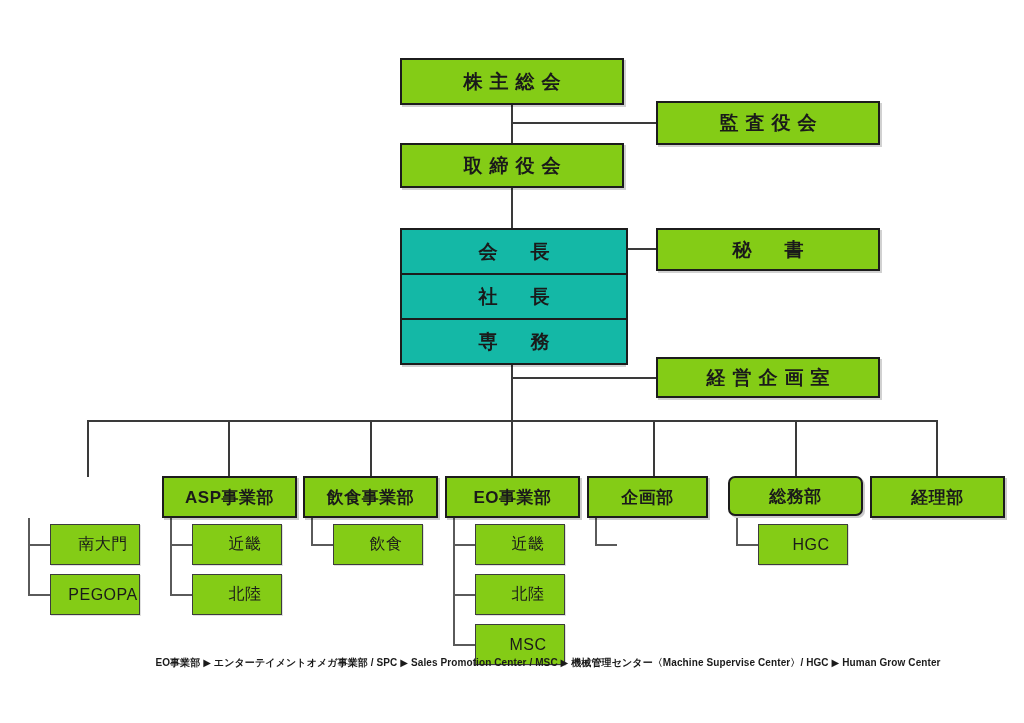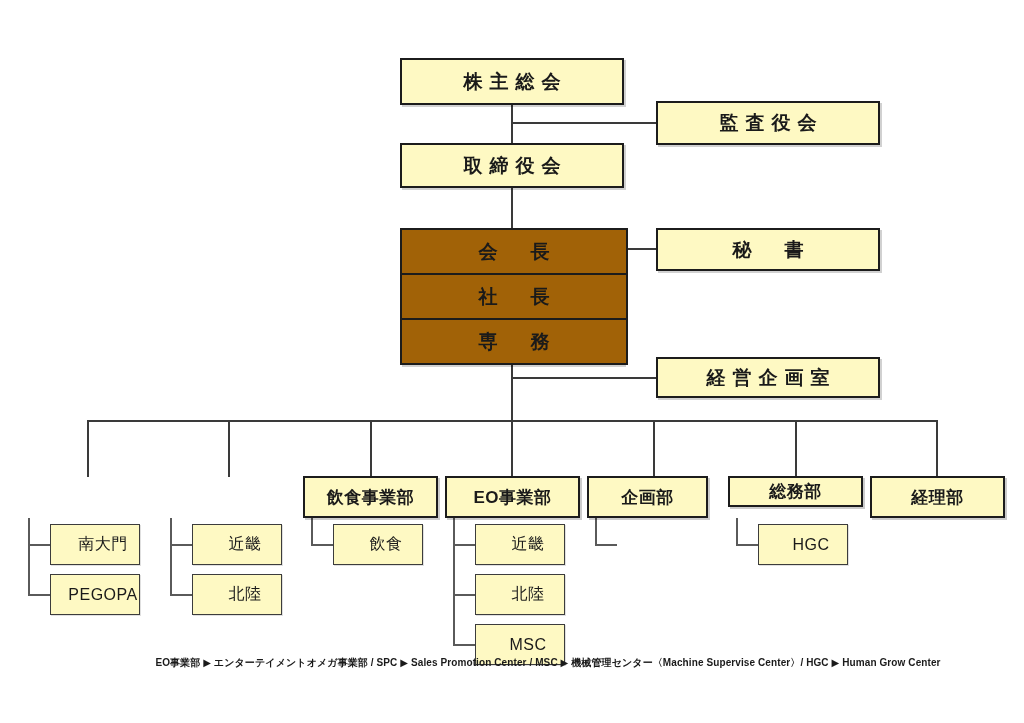--- a/index.html
+++ b/index.html
@@ -27,21 +27,21 @@
   .line-v { width: 2px; }
   .line-h { height: 2px; }
   .line-thin { background: #5a5a5a; }
   .line-thin.line-v { width: 2px; }
   .line-thin.line-h { height: 2px; }
 
   
   .box {
     position: absolute;
     box-sizing: border-box;
-    background: #fef9c3;
+    background: #84cc16;
     display: flex;
     align-items: center;
     justify-content: center;
     text-align: center;
     white-space: nowrap;
   }
 
   
   .box-gov {
     border: 2px solid #1c1c1c;
@@ -51,21 +51,21 @@
     letter-spacing: 7px;
     text-indent: 7px;
   }
   
   .box-exec {
     border: 2px solid #1c1c1c;
     font-size: 19px;
     font-weight: bold;
     letter-spacing: 7px;
     text-indent: 7px;
-    background: #a16207;
+    background: #14b8a6;
   }
   .exec-stack {
     position: absolute;
     box-shadow: 2px 2px 0 rgba(0,0,0,0.18);
   }
   .exec-stack .box-exec { position: relative; width: 100%; }
   .exec-stack .box-exec + .box-exec { border-top: none; }
 
   
   .box-dept {
@@ -171,30 +171,33 @@
   </div>
 
   <div class="box box-gov" style="left:656px; top:228px; width:224px; height:43px;">
     <span>秘　書</span>
   </div>
 
   <div class="box box-gov" style="left:656px; top:357px; width:224px; height:41px;">
     <span>経営企画室</span>
   </div>
 
+  <div class="box box-dept" style="left:162px; top:476px; width:135px; height:42px;">
+    <span>ASP事業部</span>
+  </div>
   <div class="box box-dept" style="left:303px; top:476px; width:135px; height:42px;">
     <span>飲食事業部</span>
   </div>
   <div class="box box-dept" style="left:445px; top:476px; width:135px; height:42px;">
     <span>EO事業部</span>
   </div>
   <div class="box box-dept" style="left:587px; top:476px; width:121px; height:42px;">
     <span>企画部</span>
   </div>
-  <div class="box box-dept" style="left:728px; top:476px; width:135px; height:31px;">
+  <div class="box box-dept" style="left:728px; top:476px; width:135px; height:40px;border-radius:7px;">
     <span>総務部</span>
   </div>
   <div class="box box-dept" style="left:870px; top:476px; width:135px; height:42px;">
     <span>経理部</span>
   </div>
 
   <div class="box box-sub" style="left:50px; top:524px; width:90px; height:41px;">
     <span>南大門</span>
   </div>
   <div class="box box-sub" style="left:50px; top:574px; width:90px; height:41px;">

